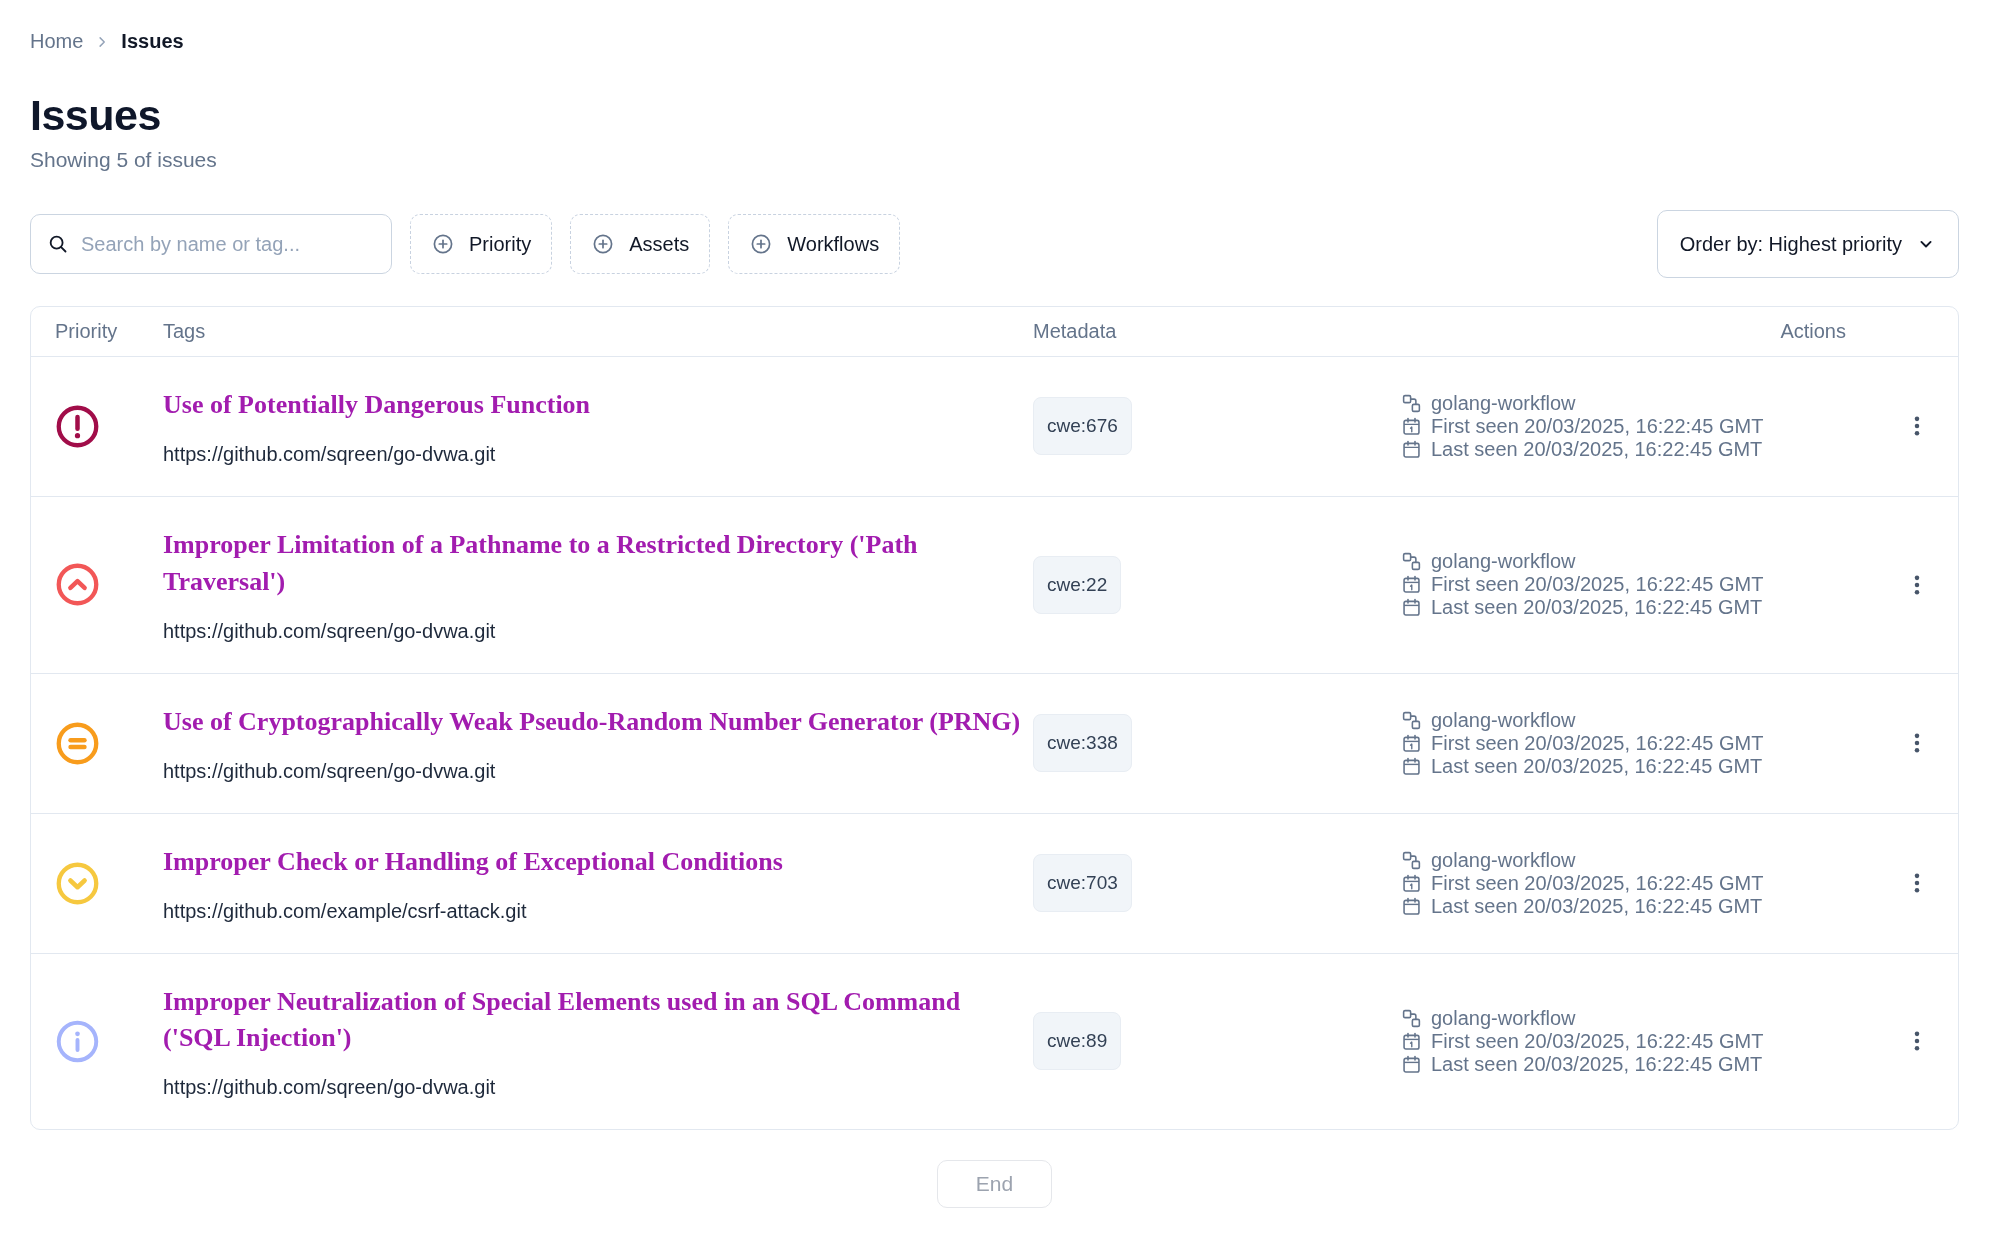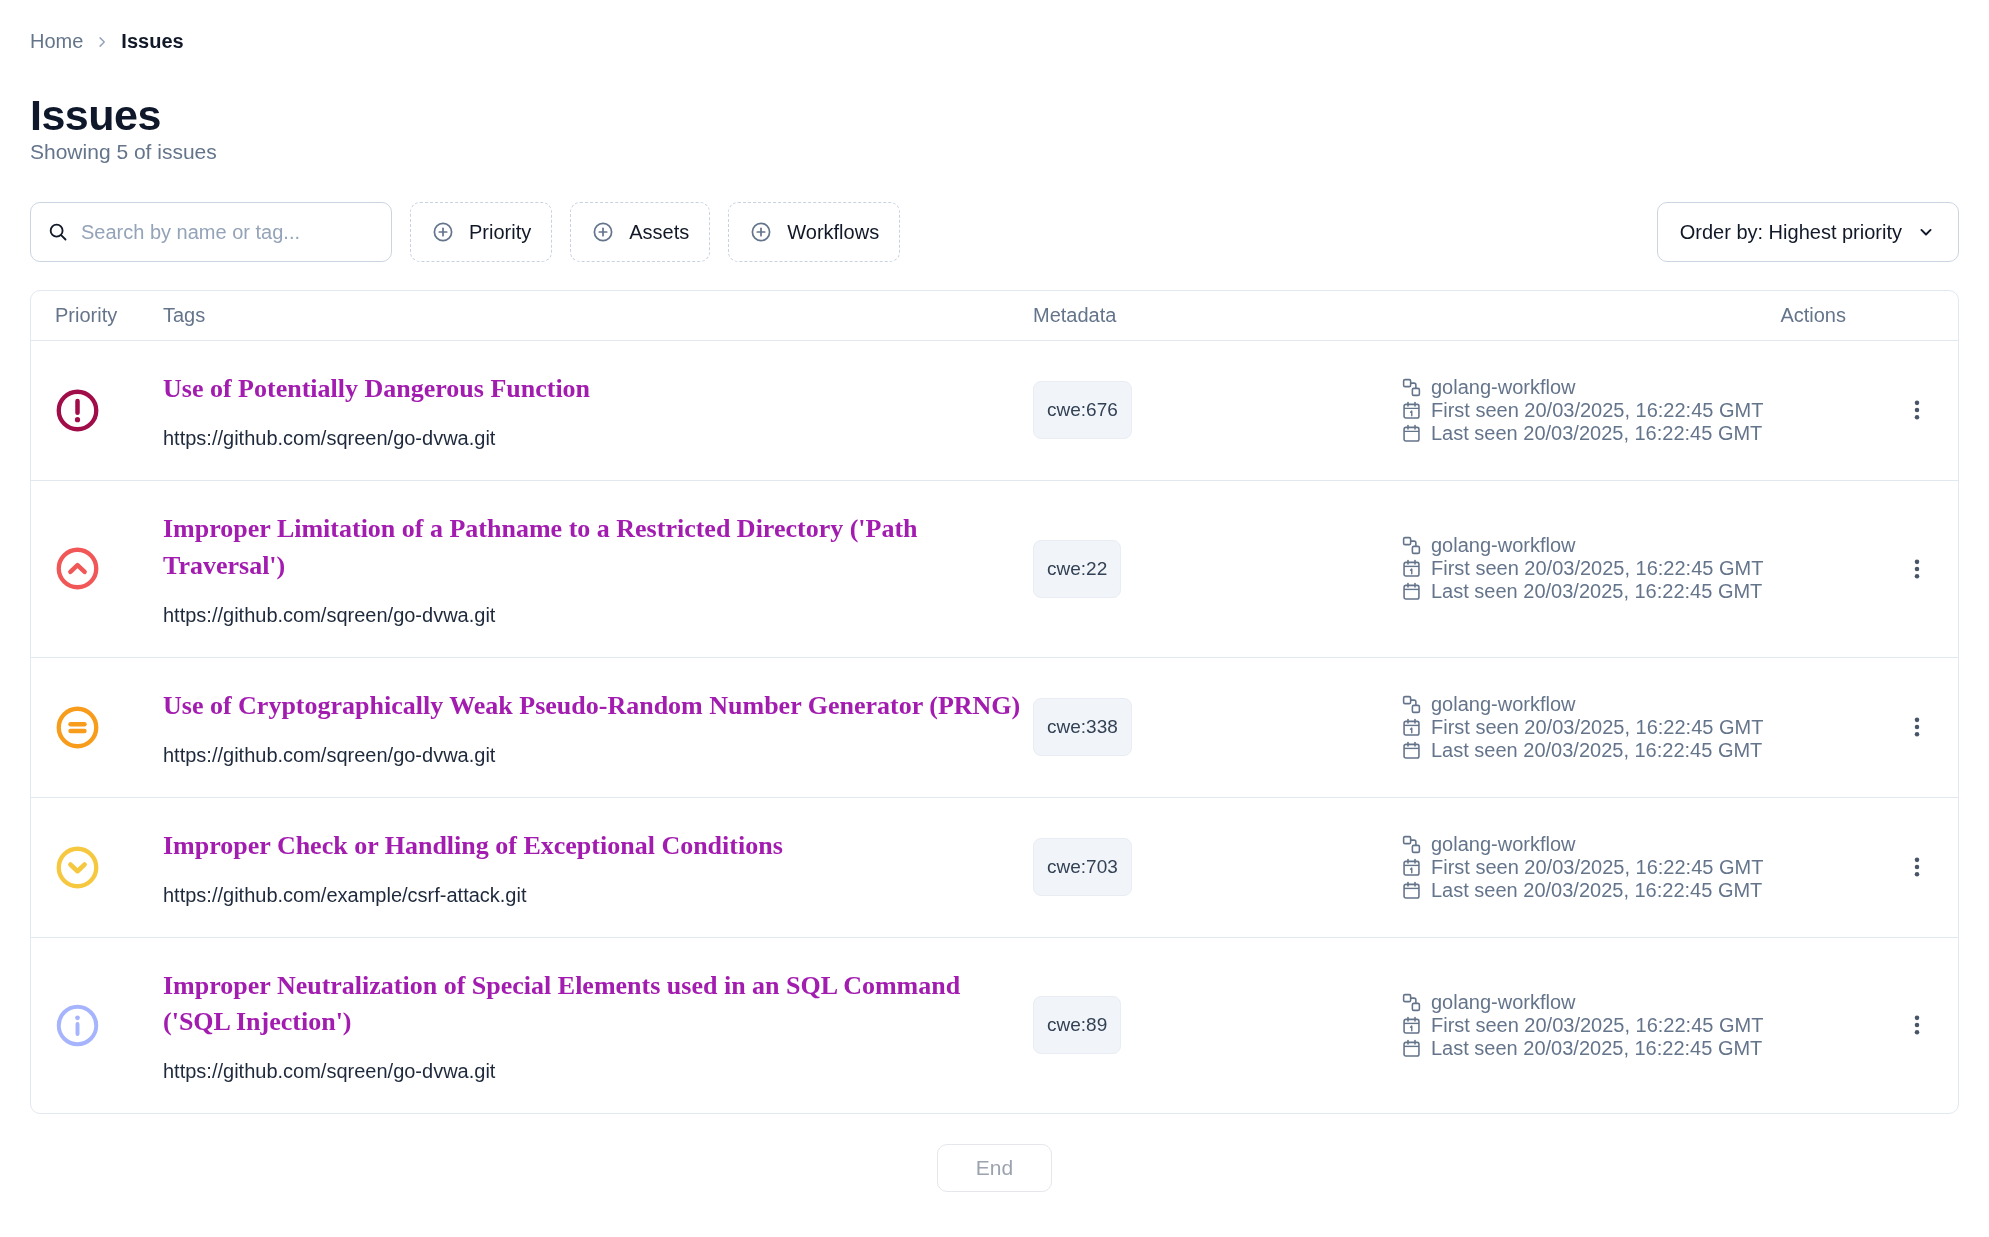--- a/index.html
+++ b/index.html
@@ -12,42 +12,42 @@
   .page { padding: 30px 30px 0 30px; width: 1989px; }
 
   
   .breadcrumb { display: flex; align-items: center; gap: 10px; font-size: 20px; }
   .breadcrumb .home { color: #64748B; }
   .breadcrumb .crumb-sep { color: #94A3B8; display: flex; align-items: center; }
   .breadcrumb .current { color: #111827; font-weight: 600; }
 
   
   .page-title { margin-top: 38px; font-size: 43px; font-weight: 700; letter-spacing: -0.5px; color: #0F172A; }
-  .page-subtitle { font-size: 21px; color: #64748B; }
+  .page-subtitle { margin-top: 8px; font-size: 21px; color: #64748B; }
 
   
   .toolbar { margin-top: 38px; display: flex; align-items: center; gap: 18px; }
   .search-box {
     width: 362px; height: 60px; border: 1px solid #CBD5E1; border-radius: 10px;
     display: flex; align-items: center; gap: 12px; padding: 0 16px; background: #fff;
   }
   .search-box svg { flex: 0 0 auto; color: #111827; }
   .search-box input {
     border: none; outline: none; font-family: inherit; font-size: 20px; color: #111827; width: 100%;
     background: transparent;
   }
   .search-box input::placeholder { color: #94A3B8; }
   .filter-btn {
     height: 60px; padding: 0 20px; border: 1px dashed #C8D2E0; border-radius: 10px; background: #fff;
     display: flex; align-items: center; gap: 14px; font-family: inherit; font-size: 20px; color: #111827;
     cursor: pointer;
   }
   .filter-btn .plus-ic { color: #64748B; display: flex; }
   .order-btn {
-    margin-left: auto; height: 60px; padding: 0 22px; border: 1px solid #CBD5E1; border-radius: 10px;
+    margin-left: auto; height: 68px; padding: 0 22px; border: 1px solid #CBD5E1; border-radius: 10px;
     background: #fff; display: flex; align-items: center; gap: 14px; font-family: inherit;
     font-size: 20px; color: #111827; cursor: pointer;
   }
   .order-btn .chev { display: flex; color: #111827; }
 
   
   .issues-table { margin-top: 28px; border: 1px solid #E2E8F0; border-radius: 10px; overflow: hidden; background: #fff; }
   .thead, .row {
     display: grid;
     grid-template-columns: 108px 870px 368px 445px 1fr;

